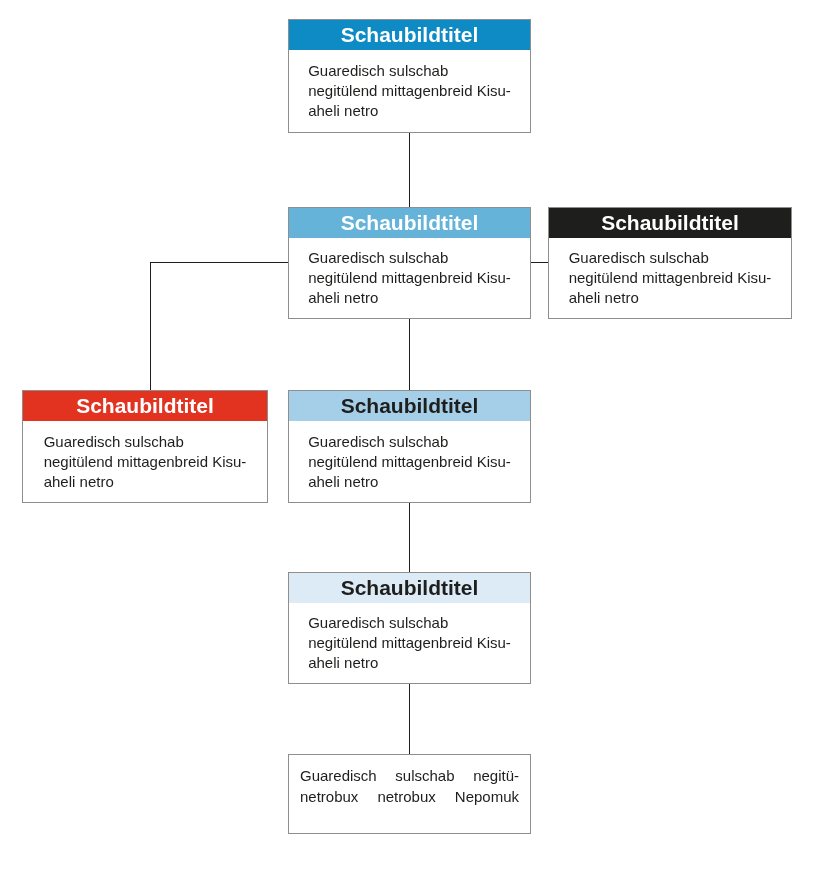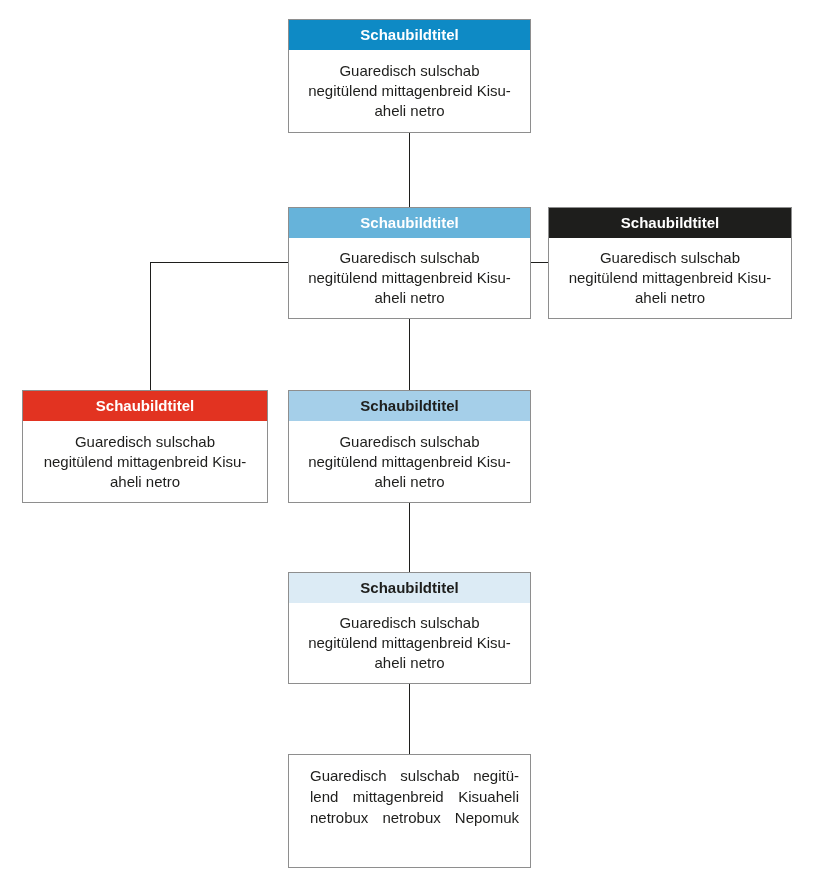--- a/index.html
+++ b/index.html
@@ -21,35 +21,35 @@
     border: 1px solid #8e8e8e;
     background: #ffffff;
     display: flex;
     flex-direction: column;
   }
   .box-header {
     height: 30px;
     line-height: 30px;
     text-align: center;
     font-weight: bold;
-    font-size: 15px;
+    font-size: 21px;
     flex: 0 0 auto;
   }
   .hdr-blue      { background: #0e8ac5; color: #ffffff; }
   .hdr-midblue   { background: #66b3da; color: #ffffff; }
   .hdr-lightblue { background: #a5cfe9; color: #1e1e1c; }
   .hdr-paleblue  { background: #dcebf5; color: #1e1e1c; }
   .hdr-red       { background: #e23321; color: #ffffff; }
   .hdr-black     { background: #1e1e1c; color: #ffffff; }
   .box-body {
     flex: 1 1 auto;
     display: flex;
     align-items: center;
     justify-content: center;
-    text-align: center;
+    text-align: left;
     white-space: pre-line;
     font-size: 15px;
     line-height: 20px;
     color: #1e1e1c;
     padding: 4px 8px;
   }
   .box-body-justified {
     flex: 1 1 auto;
     font-size: 15px;
     line-height: 21px;
@@ -118,21 +118,20 @@
 aheli netro</div>
   </div>
 
   <div class="box" style="left:288px; top:572px; width:243px; height:112px;">
     <div class="box-header hdr-paleblue">Schaubildtitel</div>
     <div class="box-body">Guaredisch sulschab
 negitülend mittagenbreid Kisu-
 aheli netro</div>
   </div>
 
-  <div class="box" style="left:288px; top:754px; width:243px; height:114px;padding-left:10px;">
+  <div class="box" style="left:288px; top:754px; width:243px; height:80px;">
     <div class="box-body-justified">
       <div class="jline">Guaredisch sulschab negitü-</div>
-      <div class="jline">lend mittagenbreid Kisuaheli</div>
       <div class="jline">netrobux netrobux Nepomuk</div>
     </div>
   </div>
 
 </div>
 
 </body></html>

